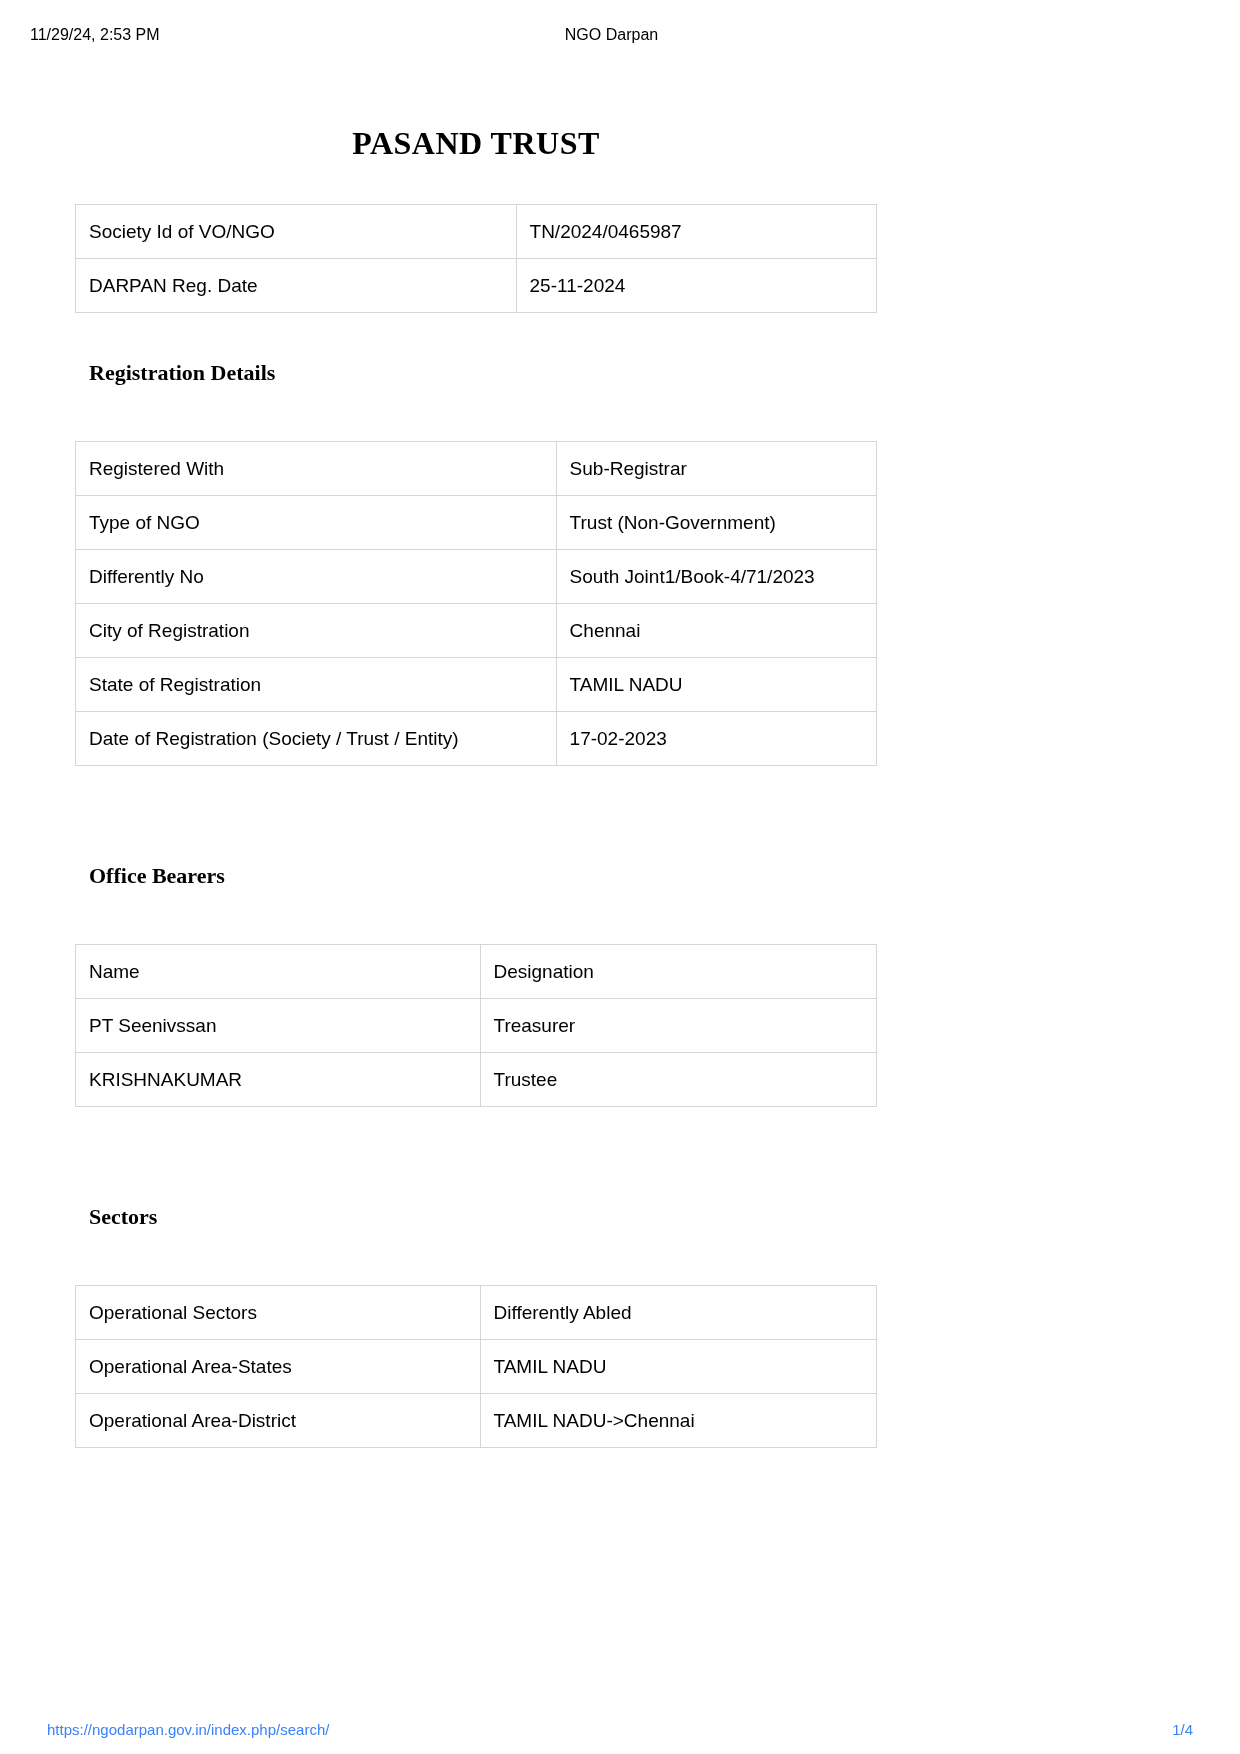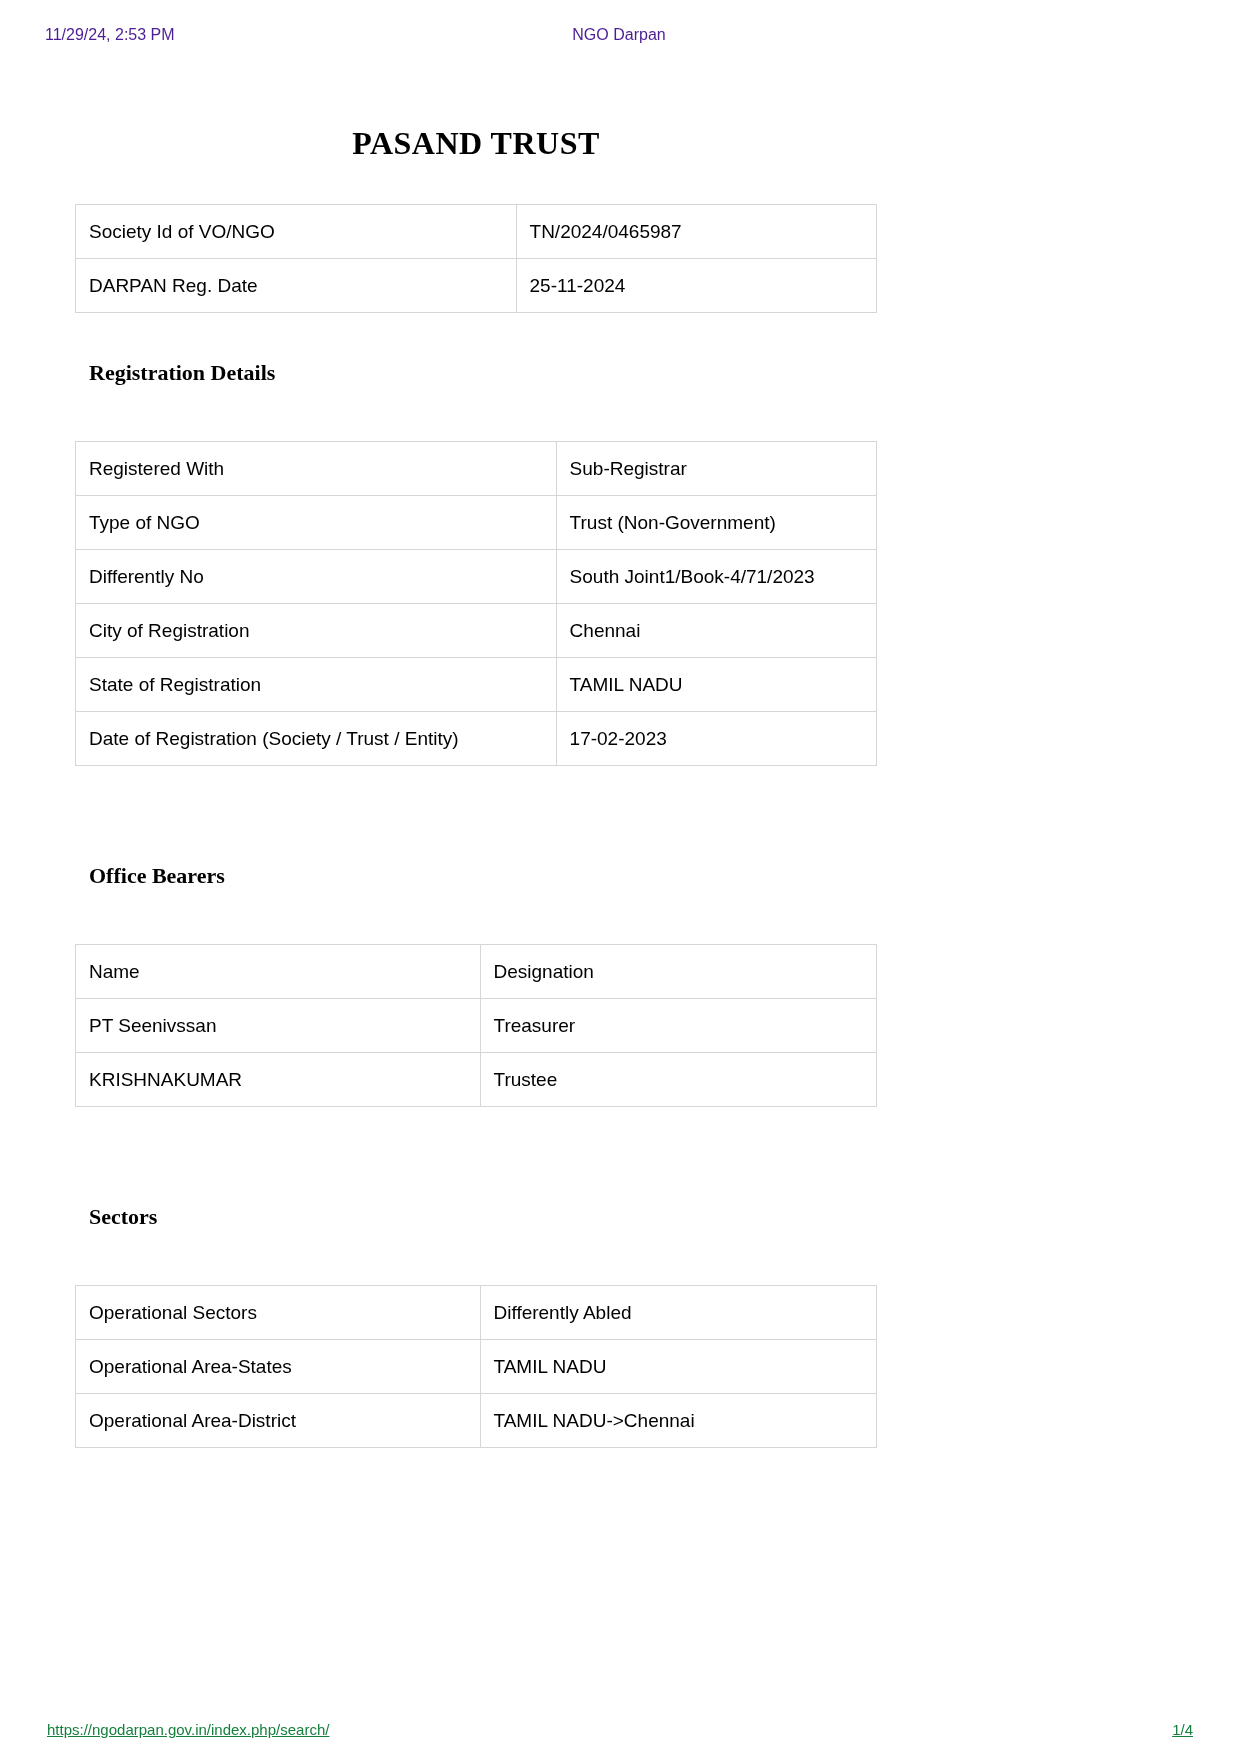--- a/index.html
+++ b/index.html
@@ -13,36 +13,35 @@
     position: relative;
     overflow: hidden;
     font-family: "Liberation Sans", sans-serif;
     color: #000000;
   }
   
   .chrome-header {
     display: grid;
     grid-template-columns: 1fr auto 1fr;
     align-items: baseline;
-    padding: 26px 47px 0 45px;
+    padding: 26px 47px 0 30px;
     font-size: 16px;
     line-height: 18px;
-    color: #4c1d95;
+    color: #000000;
   }
   .chrome-header .center { text-align: center; }
   .chrome-header .right  { text-align: right; }
   .chrome-footer {
     position: absolute;
     left: 0; right: 0; bottom: 16px;
     display: flex;
     justify-content: space-between;
     padding: 0 47px;
     font-size: 15px;
-    color: #15803d;
-    text-decoration: underline;
+    color: #3b82f6;
   }
   
   .content {
     width: 802px;
     margin-left: 75px;
   }
   .ngo-title {
     font-family: "Liberation Serif", "DejaVu Serif", serif;
     font-weight: bold;
     font-size: 32px;

